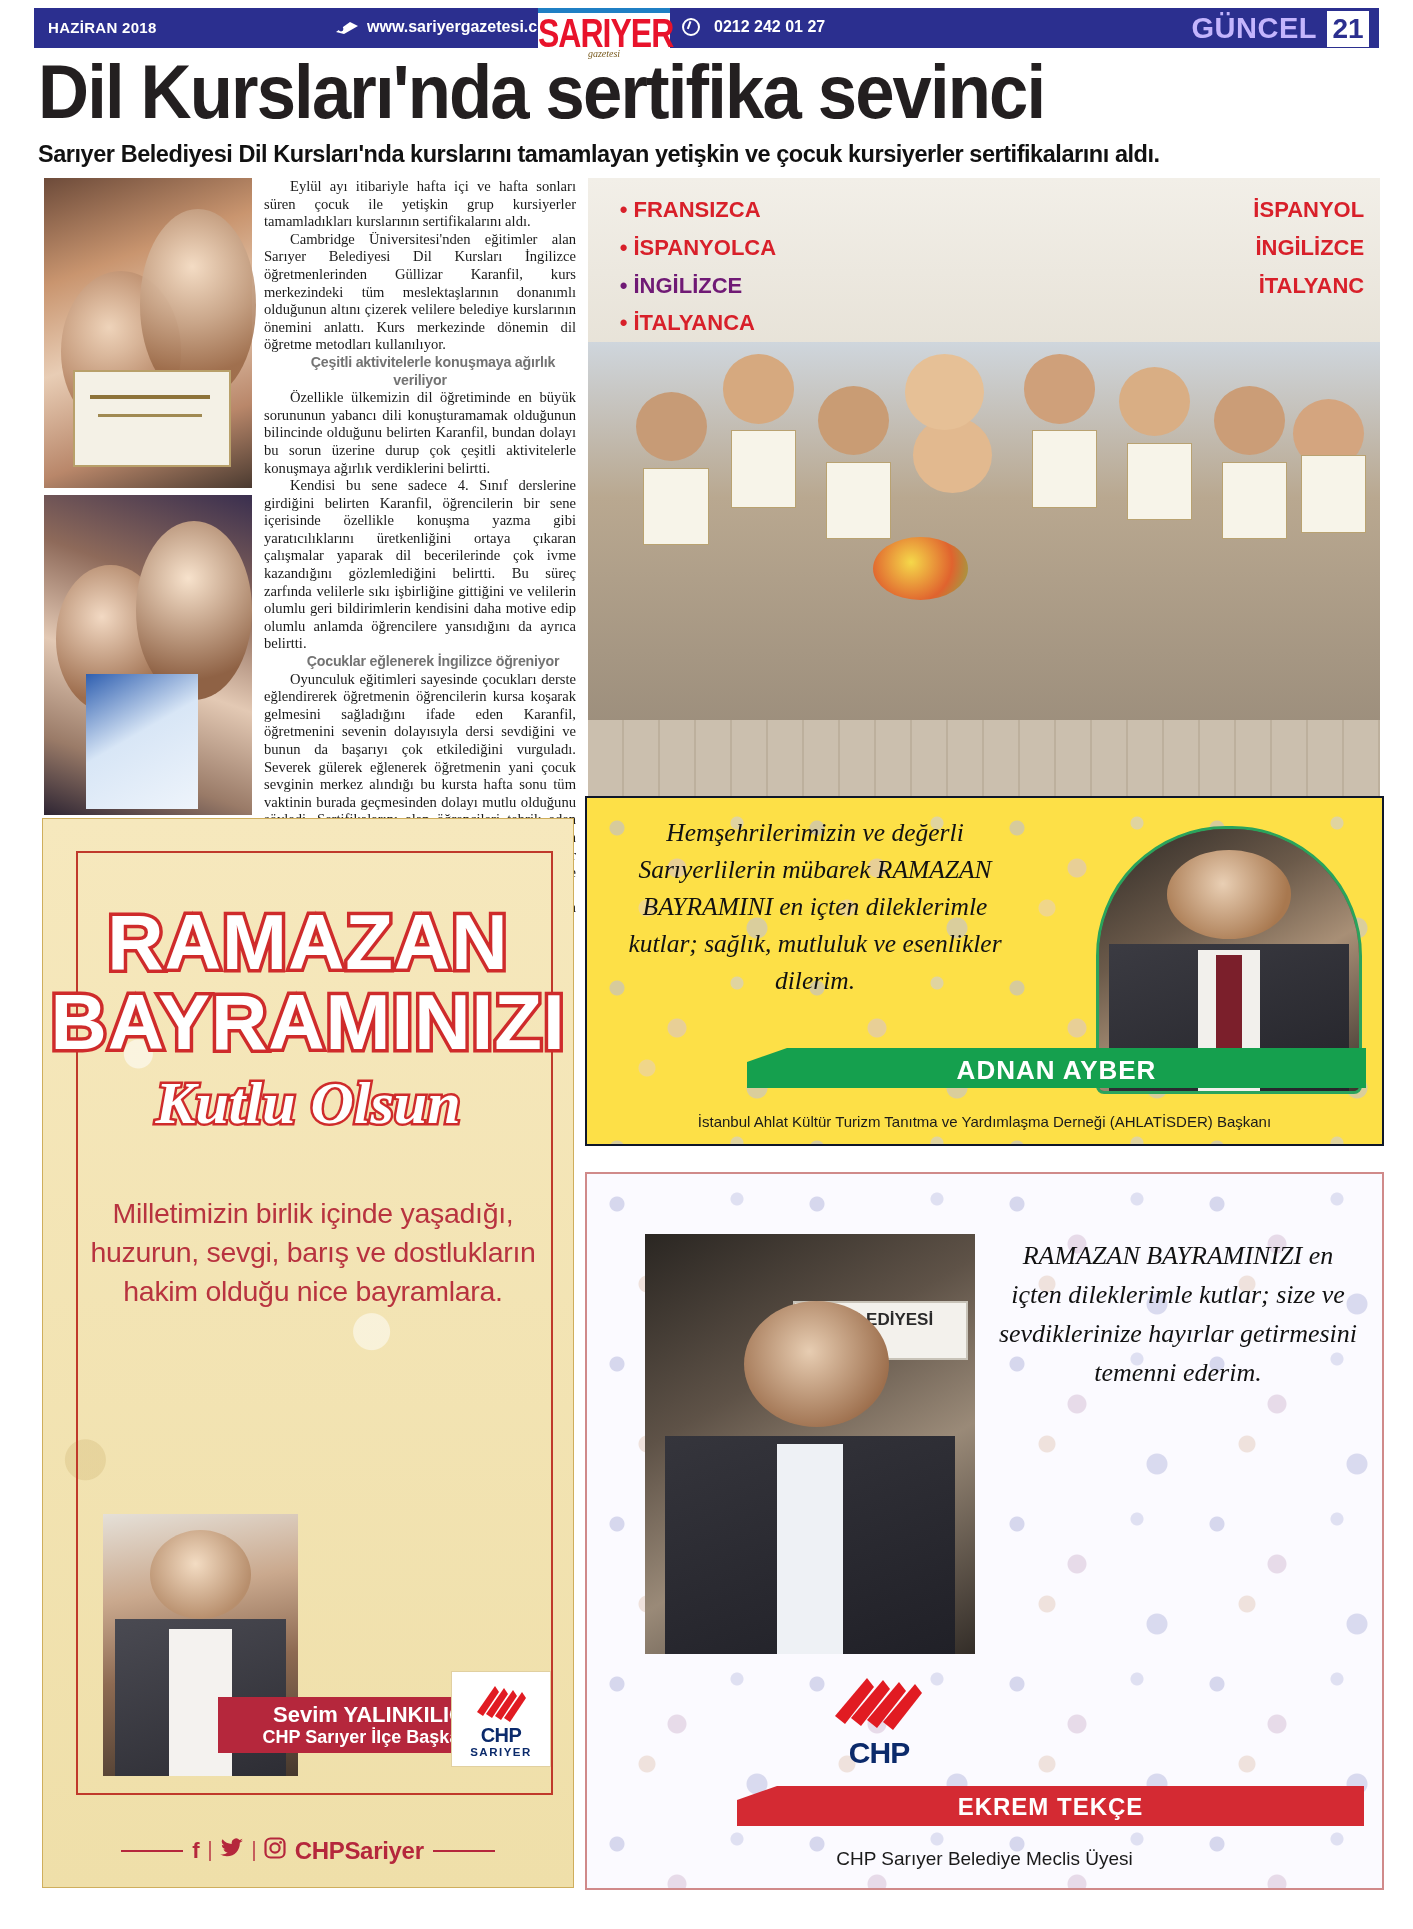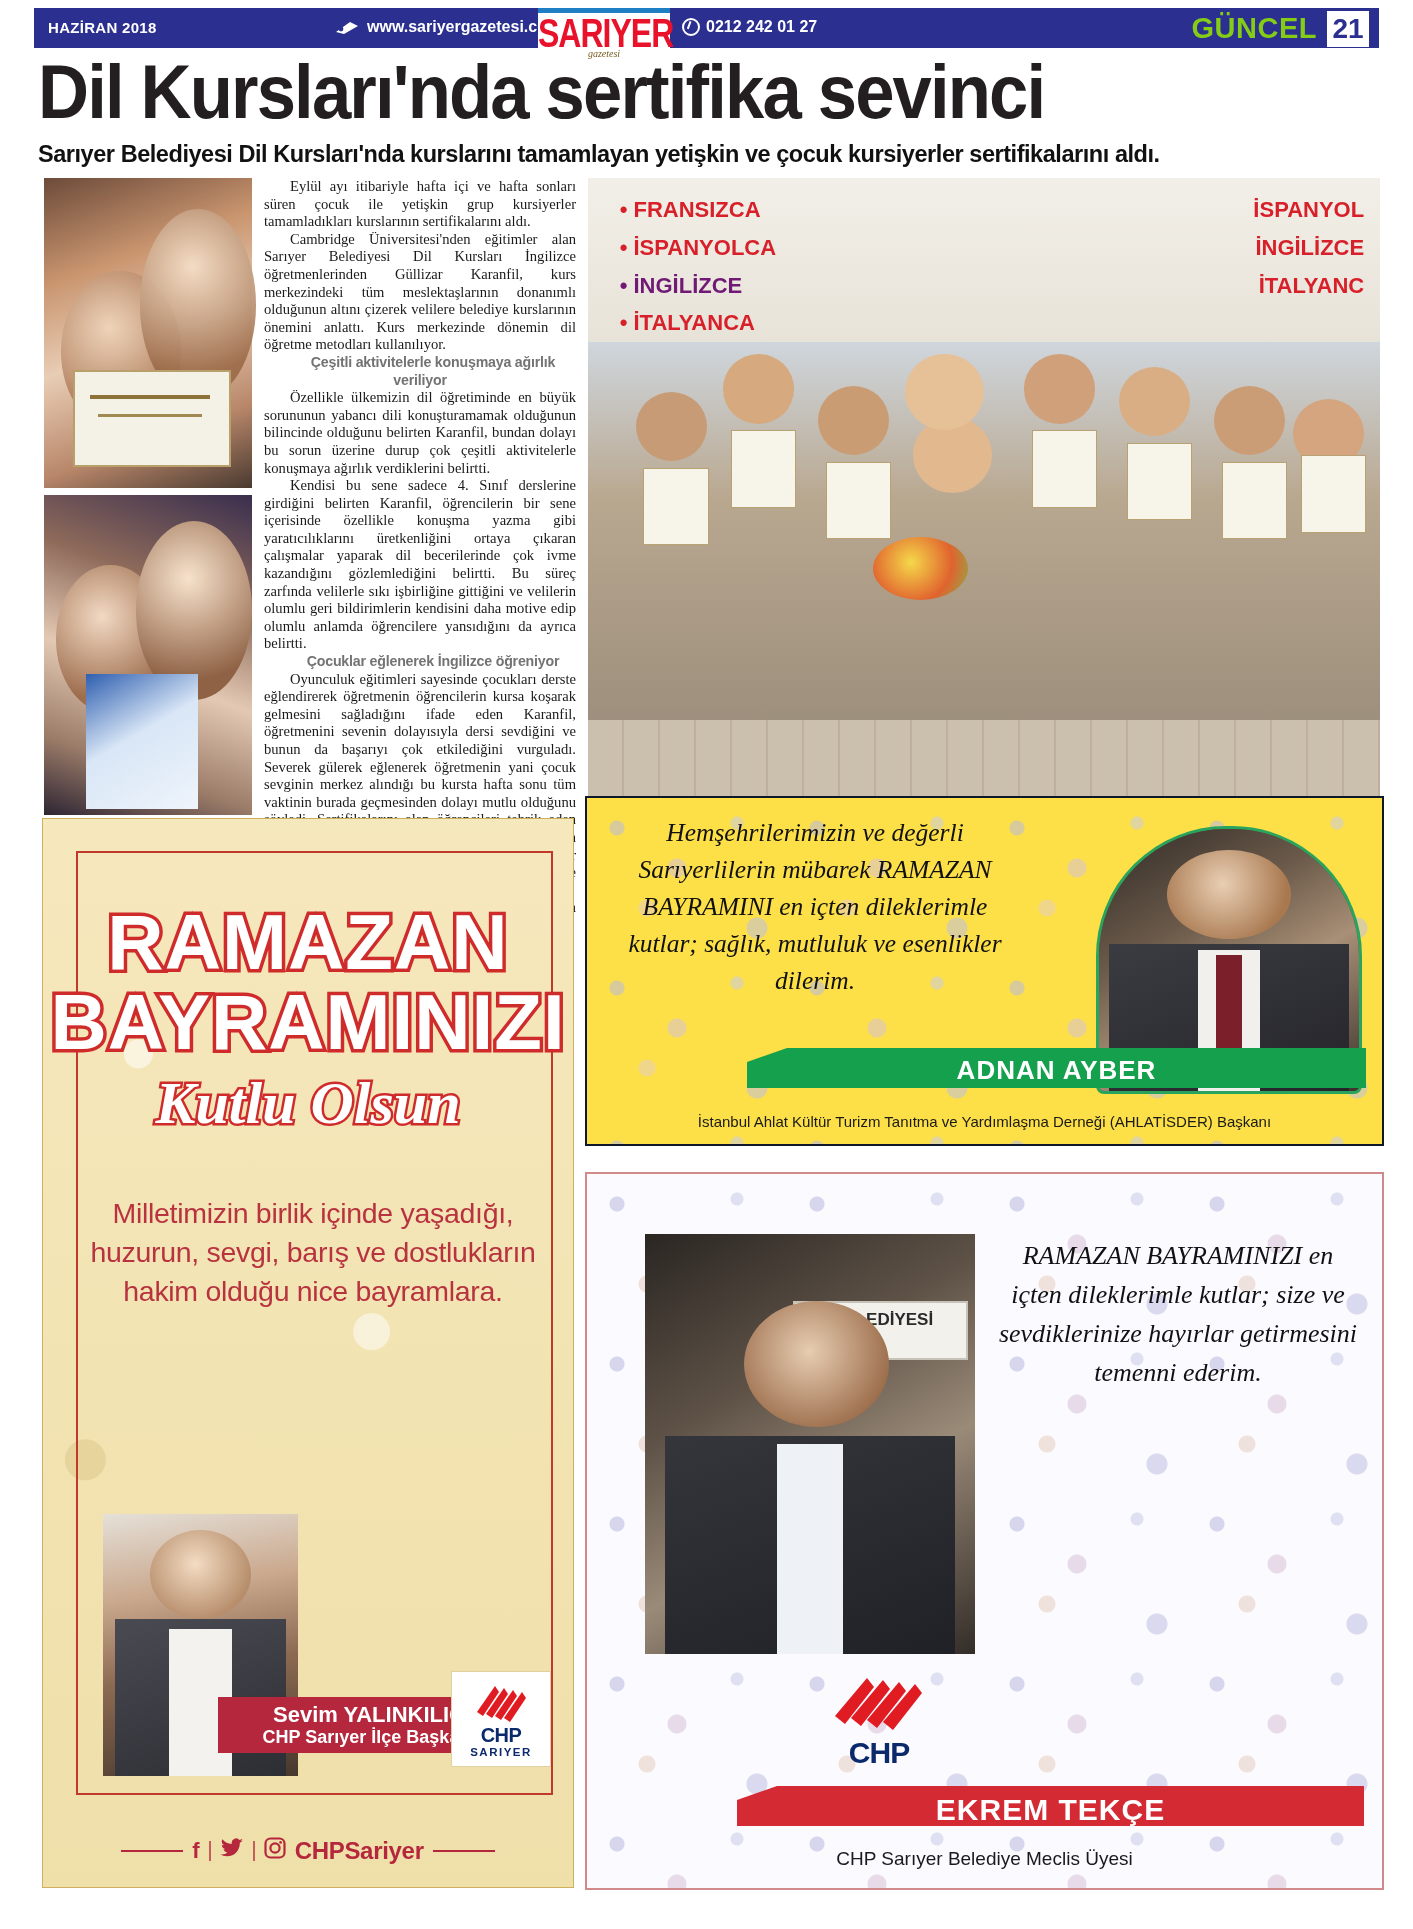--- a/index.html
+++ b/index.html
@@ -9,24 +9,24 @@
   .masthead{position:absolute;left:34px;top:8px;width:1345px;height:40px;background:#2b2f8f;}
   .masthead-inner{position:relative;width:100%;height:100%;}
   .mh-date{position:absolute;left:14px;top:11px;color:#fff;font-size:15px;font-weight:700;letter-spacing:.3px;font-family:"Liberation Sans",sans-serif;}
   .mh-web{position:absolute;left:300px;top:10px;color:#fff;font-size:16px;font-weight:700;display:flex;align-items:center;gap:7px;}
   .mh-web .pen{width:26px;height:15px;display:inline-block;position:relative;}
   .logo-box{position:absolute;left:504px;top:0px;width:132px;height:50px;background:#ffffff;}
   .logo-bluebar{position:absolute;left:0;top:0;width:132px;height:5px;background:#1f7fc4;}
   .logo-text{position:absolute;left:0;top:3px;width:132px;text-align:center;font-family:"Liberation Sans",sans-serif;font-size:32px;font-weight:700;color:#e8132b;letter-spacing:-1px;
     transform:scaleY(1.25);transform-origin:top center;}
   .logo-sub{position:absolute;left:0;top:40px;width:132px;text-align:center;font-size:10px;color:#7a5c20;font-style:italic;font-family:"Liberation Serif",serif;}
-  .mh-phone{position:absolute;left:648px;top:10px;color:#fff;font-size:16px;font-weight:700;display:flex;align-items:flex-end;gap:6px;}
+  .mh-phone{position:absolute;left:648px;top:10px;color:#fff;font-size:16px;font-weight:700;display:flex;align-items:flex-end;gap:14px;}
   .ph-circ{width:14px;height:14px;border:2px solid #fff;border-radius:50%;display:inline-block;position:relative;}
   .ph-circ:after{content:"";position:absolute;left:4px;top:2px;width:5px;height:8px;border-left:2px solid #fff;transform:rotate(20deg);}
-  .mh-section{position:absolute;right:62px;top:4px;color:#84cc16;font-size:29px;font-weight:700;letter-spacing:.5px;font-family:"Liberation Sans",sans-serif;}
+  .mh-section{position:absolute;right:62px;top:4px;color:#c4b5fd;font-size:29px;font-weight:700;letter-spacing:.5px;font-family:"Liberation Sans",sans-serif;}
   .mh-pageno{position:absolute;right:10px;top:3px;width:42px;text-align:center;color:#2b2f8f;background:#fff;font-size:28px;font-weight:700;padding:2px 0;}
 
   
   .headline{position:absolute;left:38px;top:52px;width:1340px;font-family:"Liberation Sans",sans-serif;
     font-size:76px;font-weight:700;color:#231f20;letter-spacing:-2px;line-height:80px;
     transform:scaleX(.93);transform-origin:left top;white-space:nowrap;}
   .subhead{position:absolute;left:38px;top:140px;width:1345px;font-family:"Liberation Sans",sans-serif;
     font-size:23.5px;font-weight:700;color:#111;letter-spacing:-.45px;line-height:28px;white-space:nowrap;}
 
   
@@ -101,21 +101,21 @@
   .ayber-org{position:absolute;left:10px;right:10px;bottom:14px;text-align:center;font-size:15px;color:#1a1a1a;}
 
   
   .ad-tekce{position:absolute;left:585px;top:1172px;width:795px;height:714px;border:2px solid #d08a8a;overflow:hidden;background:#fbfaff;}
   .tekce-photo{position:absolute;left:58px;top:60px;width:330px;height:420px;overflow:hidden;background:#4b3f35;}
   .tekce-text{position:absolute;right:24px;top:62px;width:360px;text-align:center;
     font-family:"Liberation Serif",serif;font-style:italic;font-size:26px;line-height:39px;color:#111;}
   .tekce-chp{position:absolute;left:222px;top:500px;width:140px;height:96px;}
   .tekce-bar{position:absolute;left:150px;bottom:62px;right:18px;height:40px;background:#d42a33;
     clip-path:polygon(40px 0,100% 0,100% 100%,0 100%,0 14px);}
-  .tekce-bar span{position:absolute;left:0;right:0;top:7px;text-align:center;color:#fff;font-size:30px;font-weight:700;letter-spacing:1px;}
+  .tekce-bar span{position:absolute;left:0;right:0;top:7px;text-align:center;color:#fff;font-size:24px;font-weight:700;letter-spacing:1px;}
   .tekce-org{position:absolute;left:10px;right:10px;bottom:18px;text-align:center;font-size:19px;color:#1a1a1a;}
 
   
   .pf{position:absolute;inset:0;}
   .pf.p1{background:linear-gradient(160deg,#6d4b3a 0%,#c9956f 28%,#e8cdb5 52%,#b9876a 78%,#4a3a30 100%);}
   .pf.p2{background:linear-gradient(200deg,#3a2f4f 0%,#8e6a5a 30%,#e3c9b4 55%,#9a7b68 80%,#2e2533 100%);}
   .pf.p3{background:linear-gradient(175deg,#9bb3c9 0%,#cdbfa8 18%,#d8c3ab 40%,#b59b83 62%,#c9b9a3 82%,#9e8a76 100%);}
   .pf.p4{background:linear-gradient(150deg,#2f2a26 0%,#6b5a4a 35%,#a88f76 60%,#3b332c 100%);}
   .pf.p5{background:linear-gradient(150deg,#2a2622 0%,#5e5247 35%,#9a8a78 62%,#332d28 100%);}
   .pf.p6{background:linear-gradient(170deg,#e5e0d8 0%,#caa98e 30%,#8d6a52 58%,#46382d 100%);}

